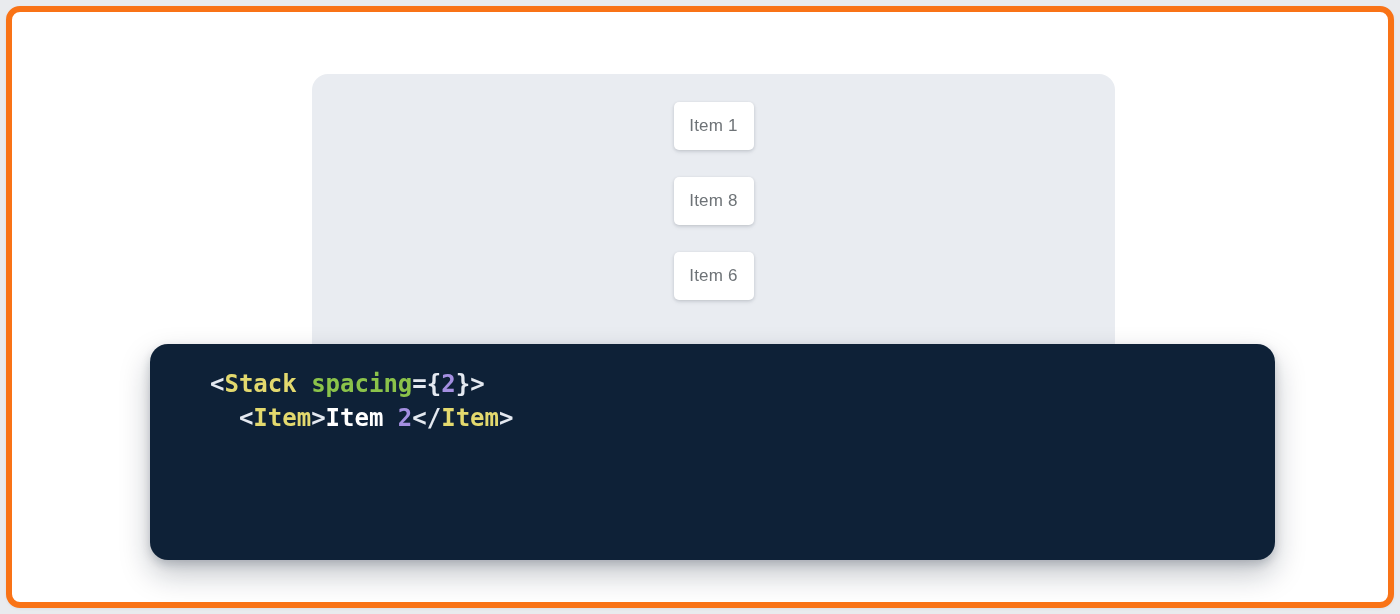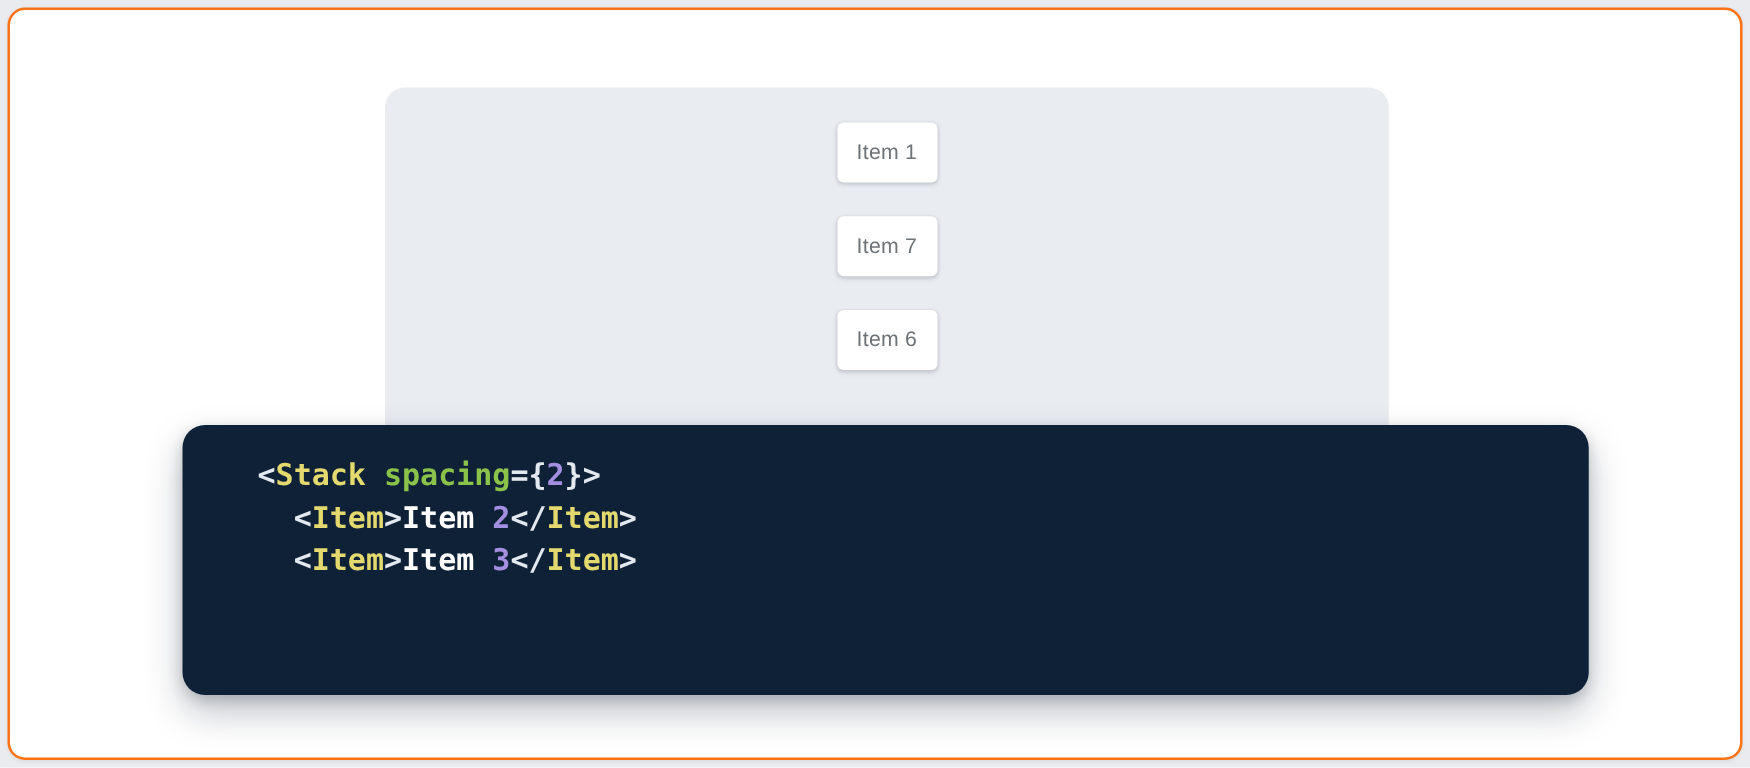--- a/index.html
+++ b/index.html
@@ -19,21 +19,21 @@
   body{background:var(--outer-bg);font-family:"Liberation Sans",sans-serif;}
 
   .viewport{
     position:relative;
     width:1400px;height:614px;
   }
   .page-card{
     position:absolute;
     left:6px;top:6px;right:6px;bottom:6px;
     background:var(--page-bg);
-    border:2px solid #f97316;
+    border:6px solid #f97316;
     border-radius:14px;
     box-shadow:0 1px 3px rgba(20,30,50,0.06);
   }
   .demo-panel{
     position:absolute;
     left:300px;top:62px;
     width:803px;height:285px;
     background:var(--panel-bg);
     border-radius:16px;
     padding-top:28px;
@@ -86,30 +86,29 @@
 
 <div class="viewport">
   <div class="page-card">
 
     <div class="demo-panel">
       <div class="stack">
           <div class="item-card">
             <span>Item 1</span>
           </div>
           <div class="item-card">
-            <span>Item 7</span>
+            <span>Item 8</span>
           </div>
           <div class="item-card">
             <span>Item 6</span>
           </div>
         </div>
     </div>
 
     <div class="code-block">
       <div class="code-content">
           <div class="code-line"><span class="tok-punct">&lt;</span><span class="tok-tag">Stack</span><span class="tok-text"> </span><span class="tok-attr">spacing</span><span class="tok-punct">=</span><span class="tok-punct">{</span><span class="tok-num">2</span><span class="tok-punct">}</span><span class="tok-punct">&gt;</span></div>
           <div class="code-line"><span class="tok-text">  </span><span class="tok-punct">&lt;</span><span class="tok-tag">Item</span><span class="tok-punct">&gt;</span><span class="tok-text">Item </span><span class="tok-num">2</span><span class="tok-punct">&lt;/</span><span class="tok-tag">Item</span><span class="tok-punct">&gt;</span></div>
-          <div class="code-line"><span class="tok-text">  </span><span class="tok-punct">&lt;</span><span class="tok-tag">Item</span><span class="tok-punct">&gt;</span><span class="tok-text">Item </span><span class="tok-num">3</span><span class="tok-punct">&lt;/</span><span class="tok-tag">Item</span><span class="tok-punct">&gt;</span></div>
         </div>
     </div>
 
   </div>
 </div>
 
 </body></html>

